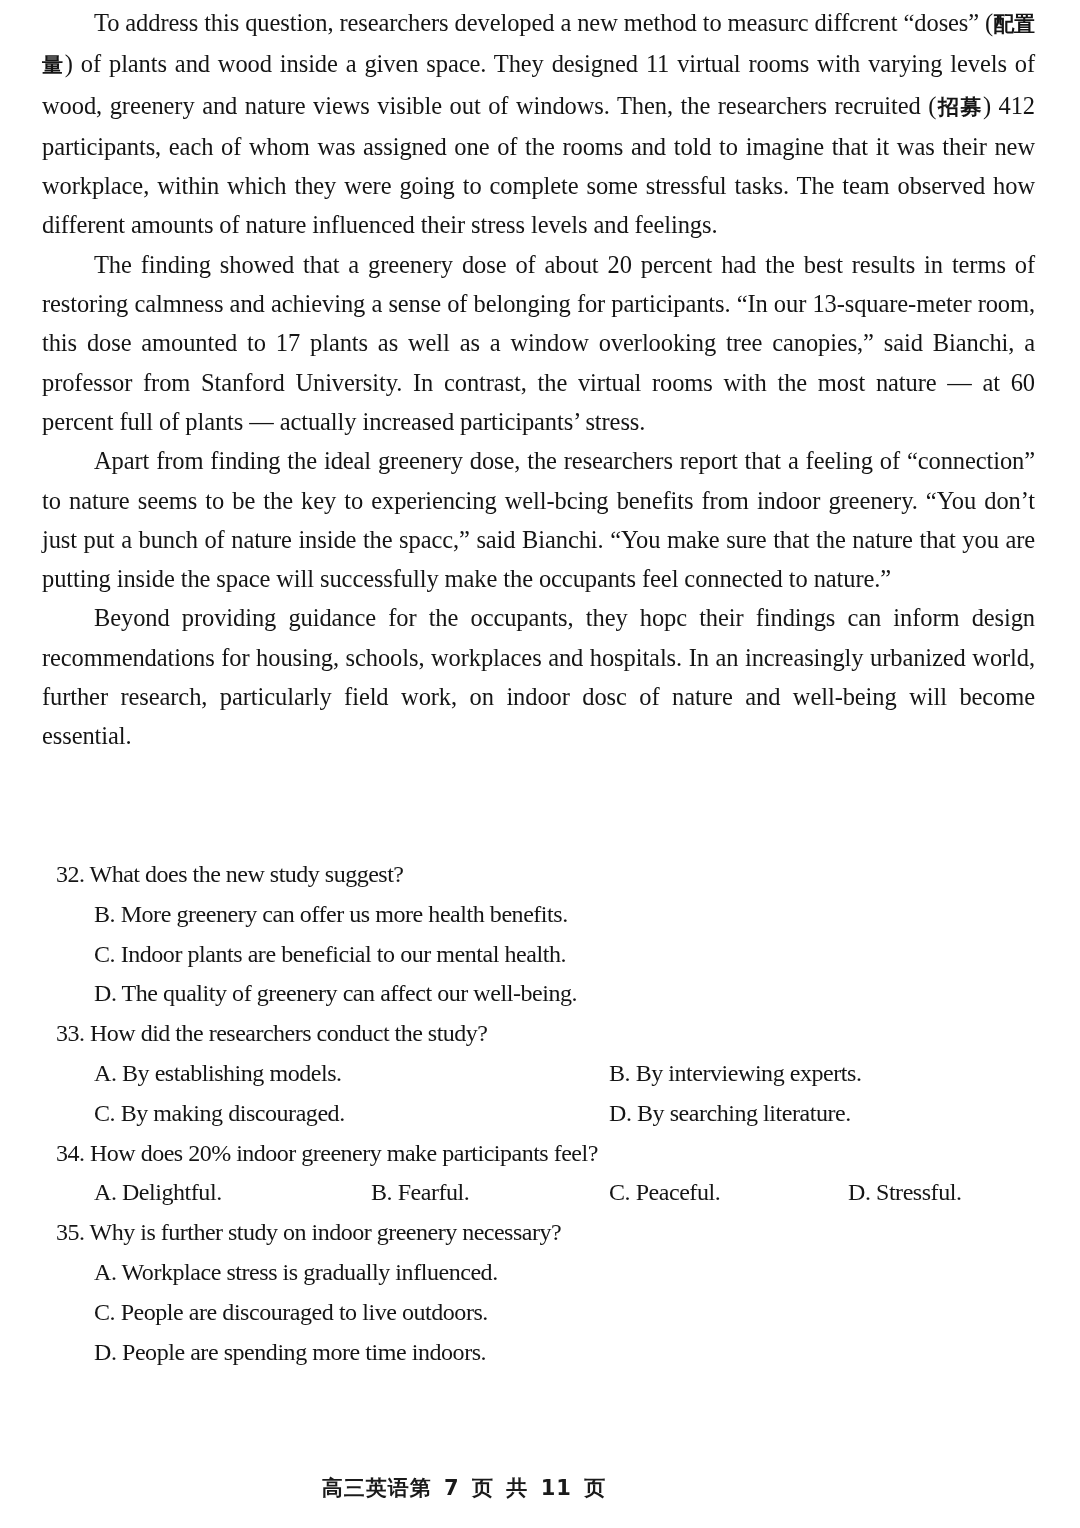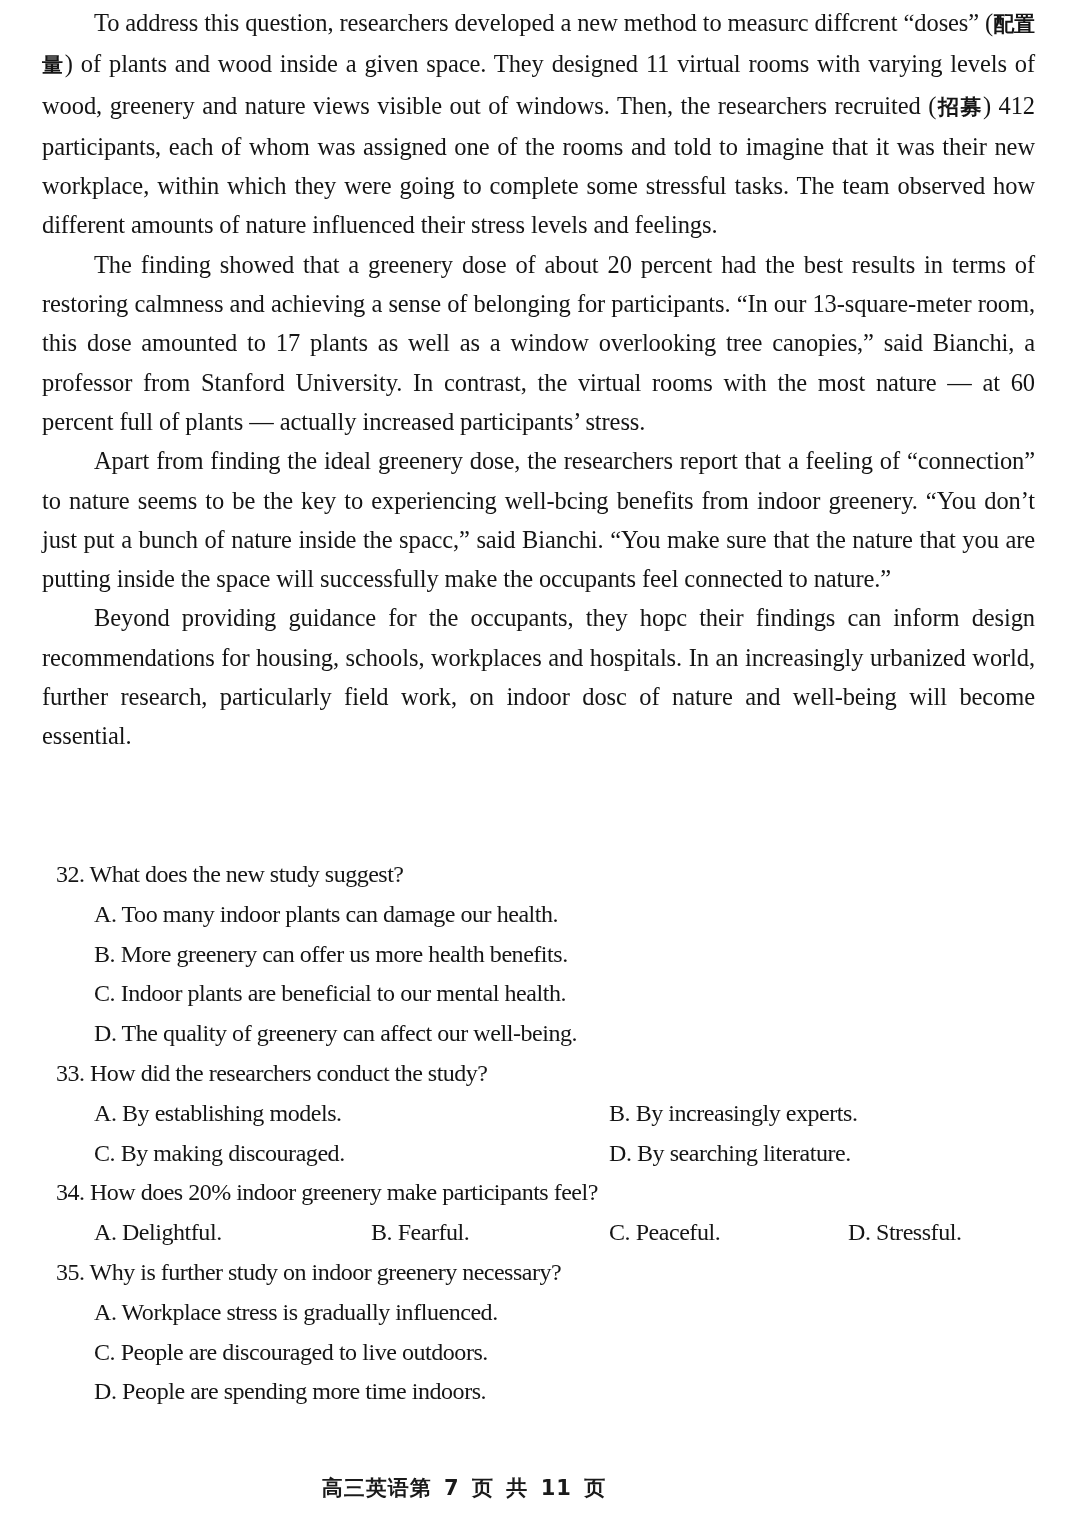--- a/index.html
+++ b/index.html
@@ -97,32 +97,31 @@
     <p class="para">The finding showed that a greenery dose of about 20 percent had the best results in terms of restoring calmness and achieving a sense of belonging for participants. “In our 13-square-meter room, this dose amounted to 17 plants as well as a window overlooking tree canopies,” said Bianchi, a professor from Stanford University. In contrast, the virtual rooms with the most nature — at 60 percent full of plants — actually increased participants’ stress.</p>
     <p class="para">Apart from finding the ideal greenery dose, the researchers report that a feeling of “connection” to nature seems to be the key to experiencing well-bcing benefits from indoor greenery. “You don’t just put a bunch of nature inside the spacc,” said Bianchi. “You make sure that the nature that you are putting inside the space will successfully make the occupants feel connected to nature.”</p>
     <p class="para">Beyond providing guidance for the occupants, they hopc their findings can inform design recommendations for housing, schools, workplaces and hospitals. In an increasingly urbanized world, further research, particularly field work, on indoor dosc of nature and well-being will become essential.</p>
   </div>
 
   <div class="questions">
 
     <div class="q">
       <div class="q-stem">32. What does the new study suggest?</div>
       <div class="opt-list">
-        <span class="opt">A. Too many indoor plants can damage our health.</span>
         <span class="opt">B. More greenery can offer us more health benefits.</span>
         <span class="opt">C. Indoor plants are beneficial to our mental health.</span>
         <span class="opt">D. The quality of greenery can affect our well-being.</span>
       </div>
     </div>
 
     <div class="q">
       <div class="q-stem">33. How did the researchers conduct the study?</div>
       <div class="opt-grid2">
         <span class="opt">A. By establishing models.</span>
-        <span class="opt">B. By increasingly experts.</span>
+        <span class="opt">B. By interviewing experts.</span>
         <span class="opt">C. By making discouraged.</span>
         <span class="opt">D. By searching literature.</span>
       </div>
     </div>
 
     <div class="q">
       <div class="q-stem">34. How does 20% indoor greenery make participants feel?</div>
       <div class="opt-grid4">
         <span class="opt">A. Delightful.</span>
         <span class="opt">B. Fearful.</span>

